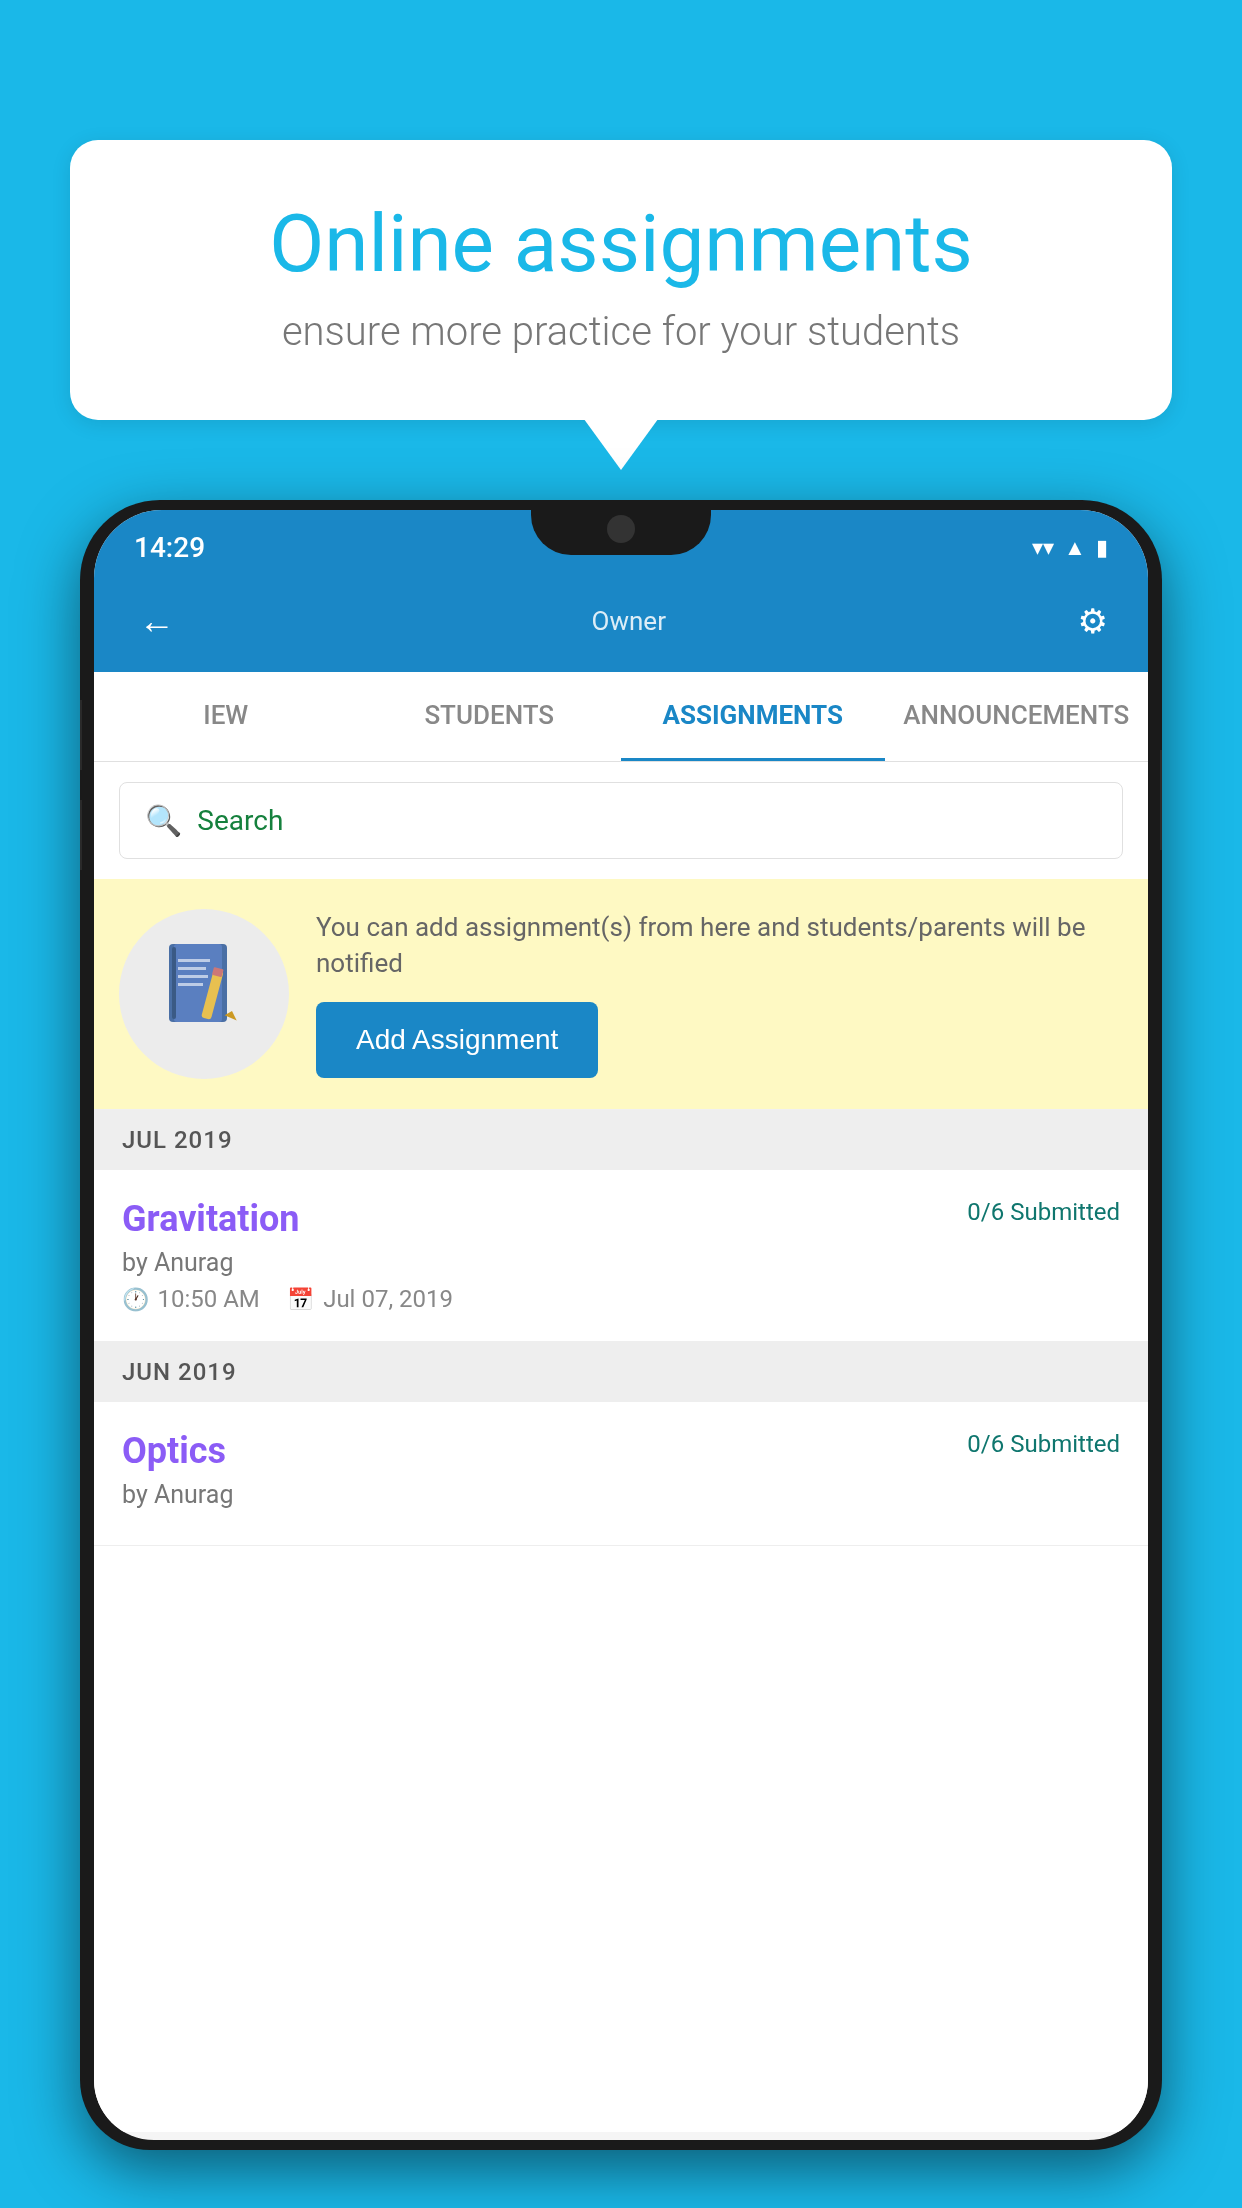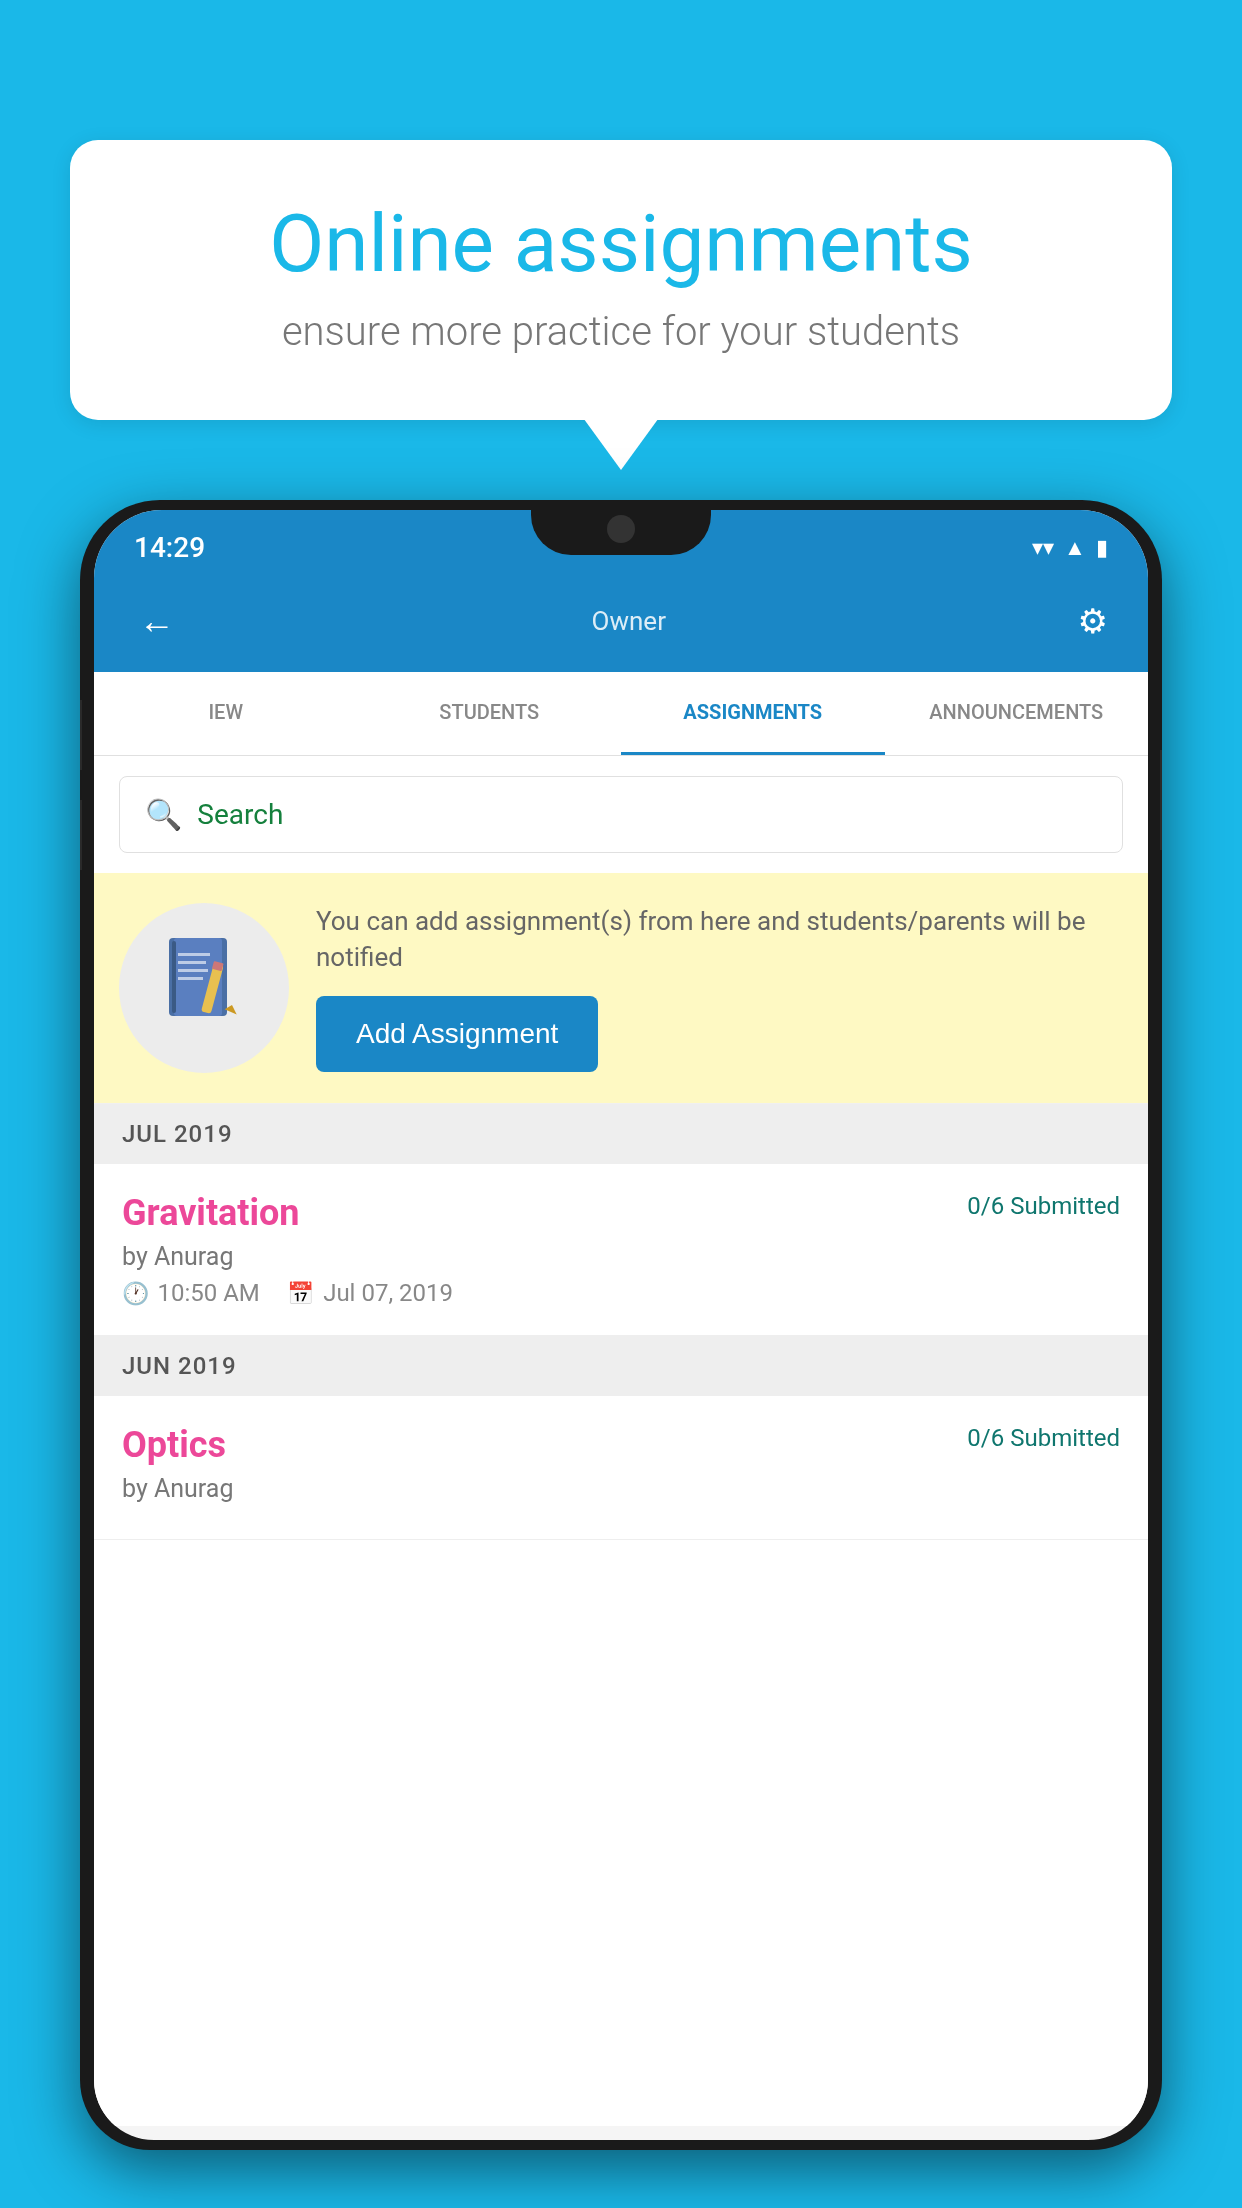--- a/index.html
+++ b/index.html
@@ -231,21 +231,21 @@
       background: white;
       display: flex;
       border-bottom: 1px solid #e0e0e0;
       overflow: hidden;
     }
 
     .tab-item {
       flex: 1;
       text-align: center;
       padding: 28px 10px;
-      font-size: 20px;
+      font-size: 26px;
       font-weight: 500;
       color: #888;
       cursor: pointer;
       white-space: nowrap;
       overflow: hidden;
       text-overflow: ellipsis;
       border-bottom: 3px solid transparent;
     }
 
     .tab-item.active {
@@ -353,21 +353,21 @@
     .assignment-row-top {
       display: flex;
       justify-content: space-between;
       align-items: flex-start;
       margin-bottom: 8px;
     }
 
     .assignment-name {
       font-size: 36px;
       font-weight: 700;
-      color: #ec4899;
+      color: #8b5cf6;
     }
 
     .assignment-submitted {
       font-size: 24px;
       color: #0f766e;
       white-space: nowrap;
     }
 
     .assignment-meta {
       font-size: 25px;

